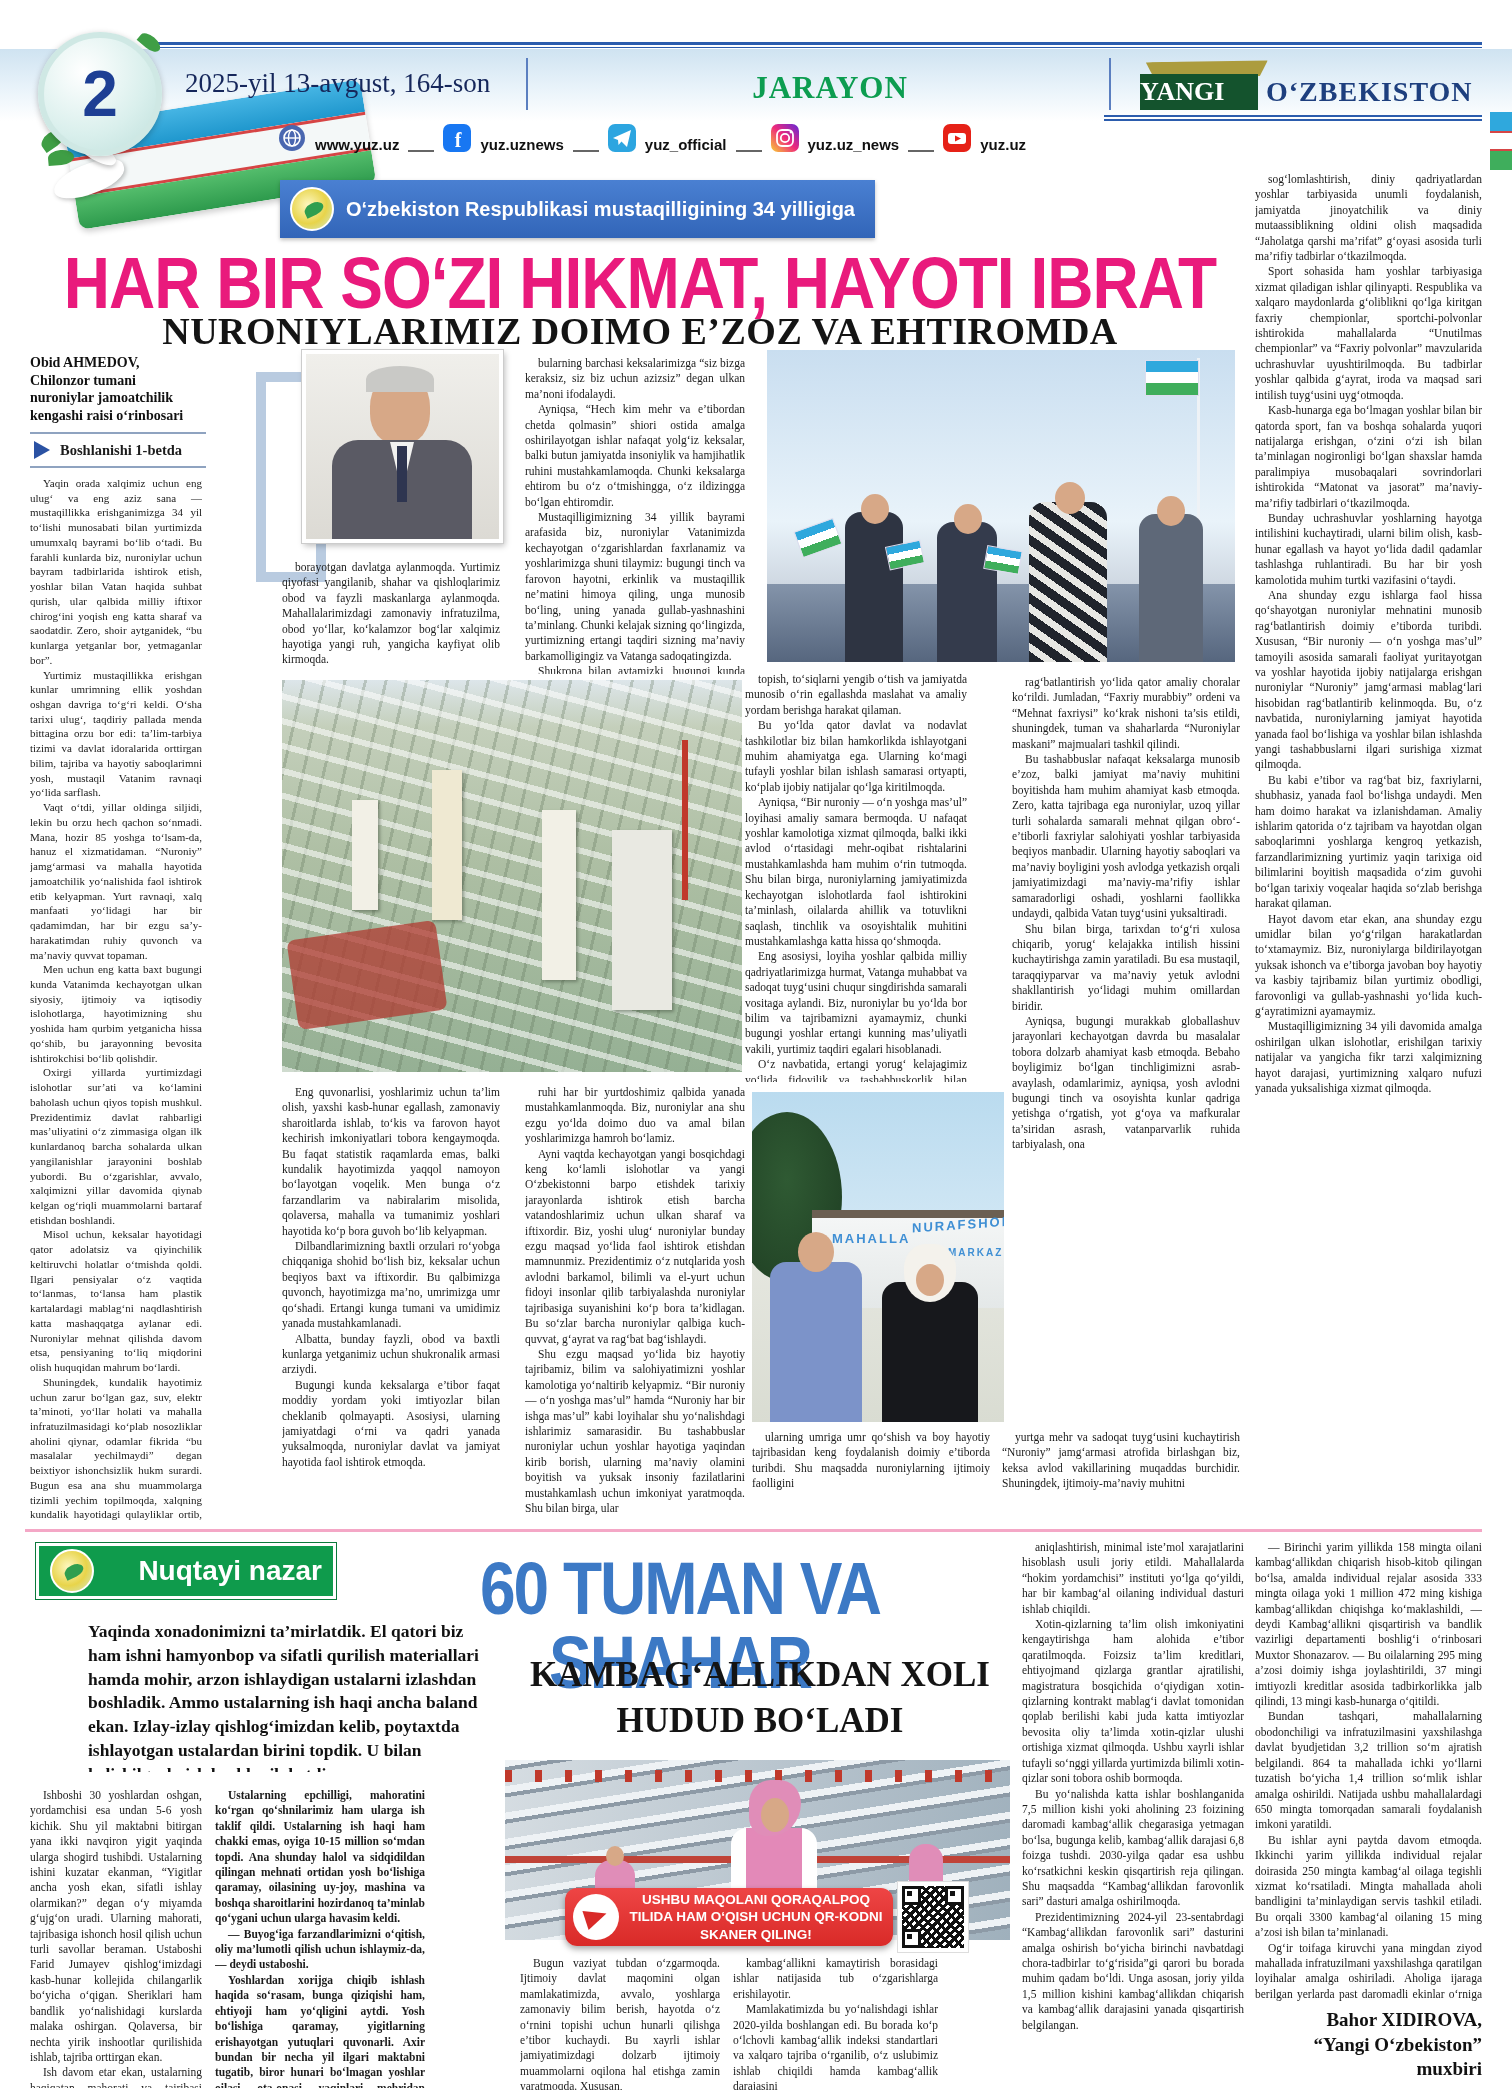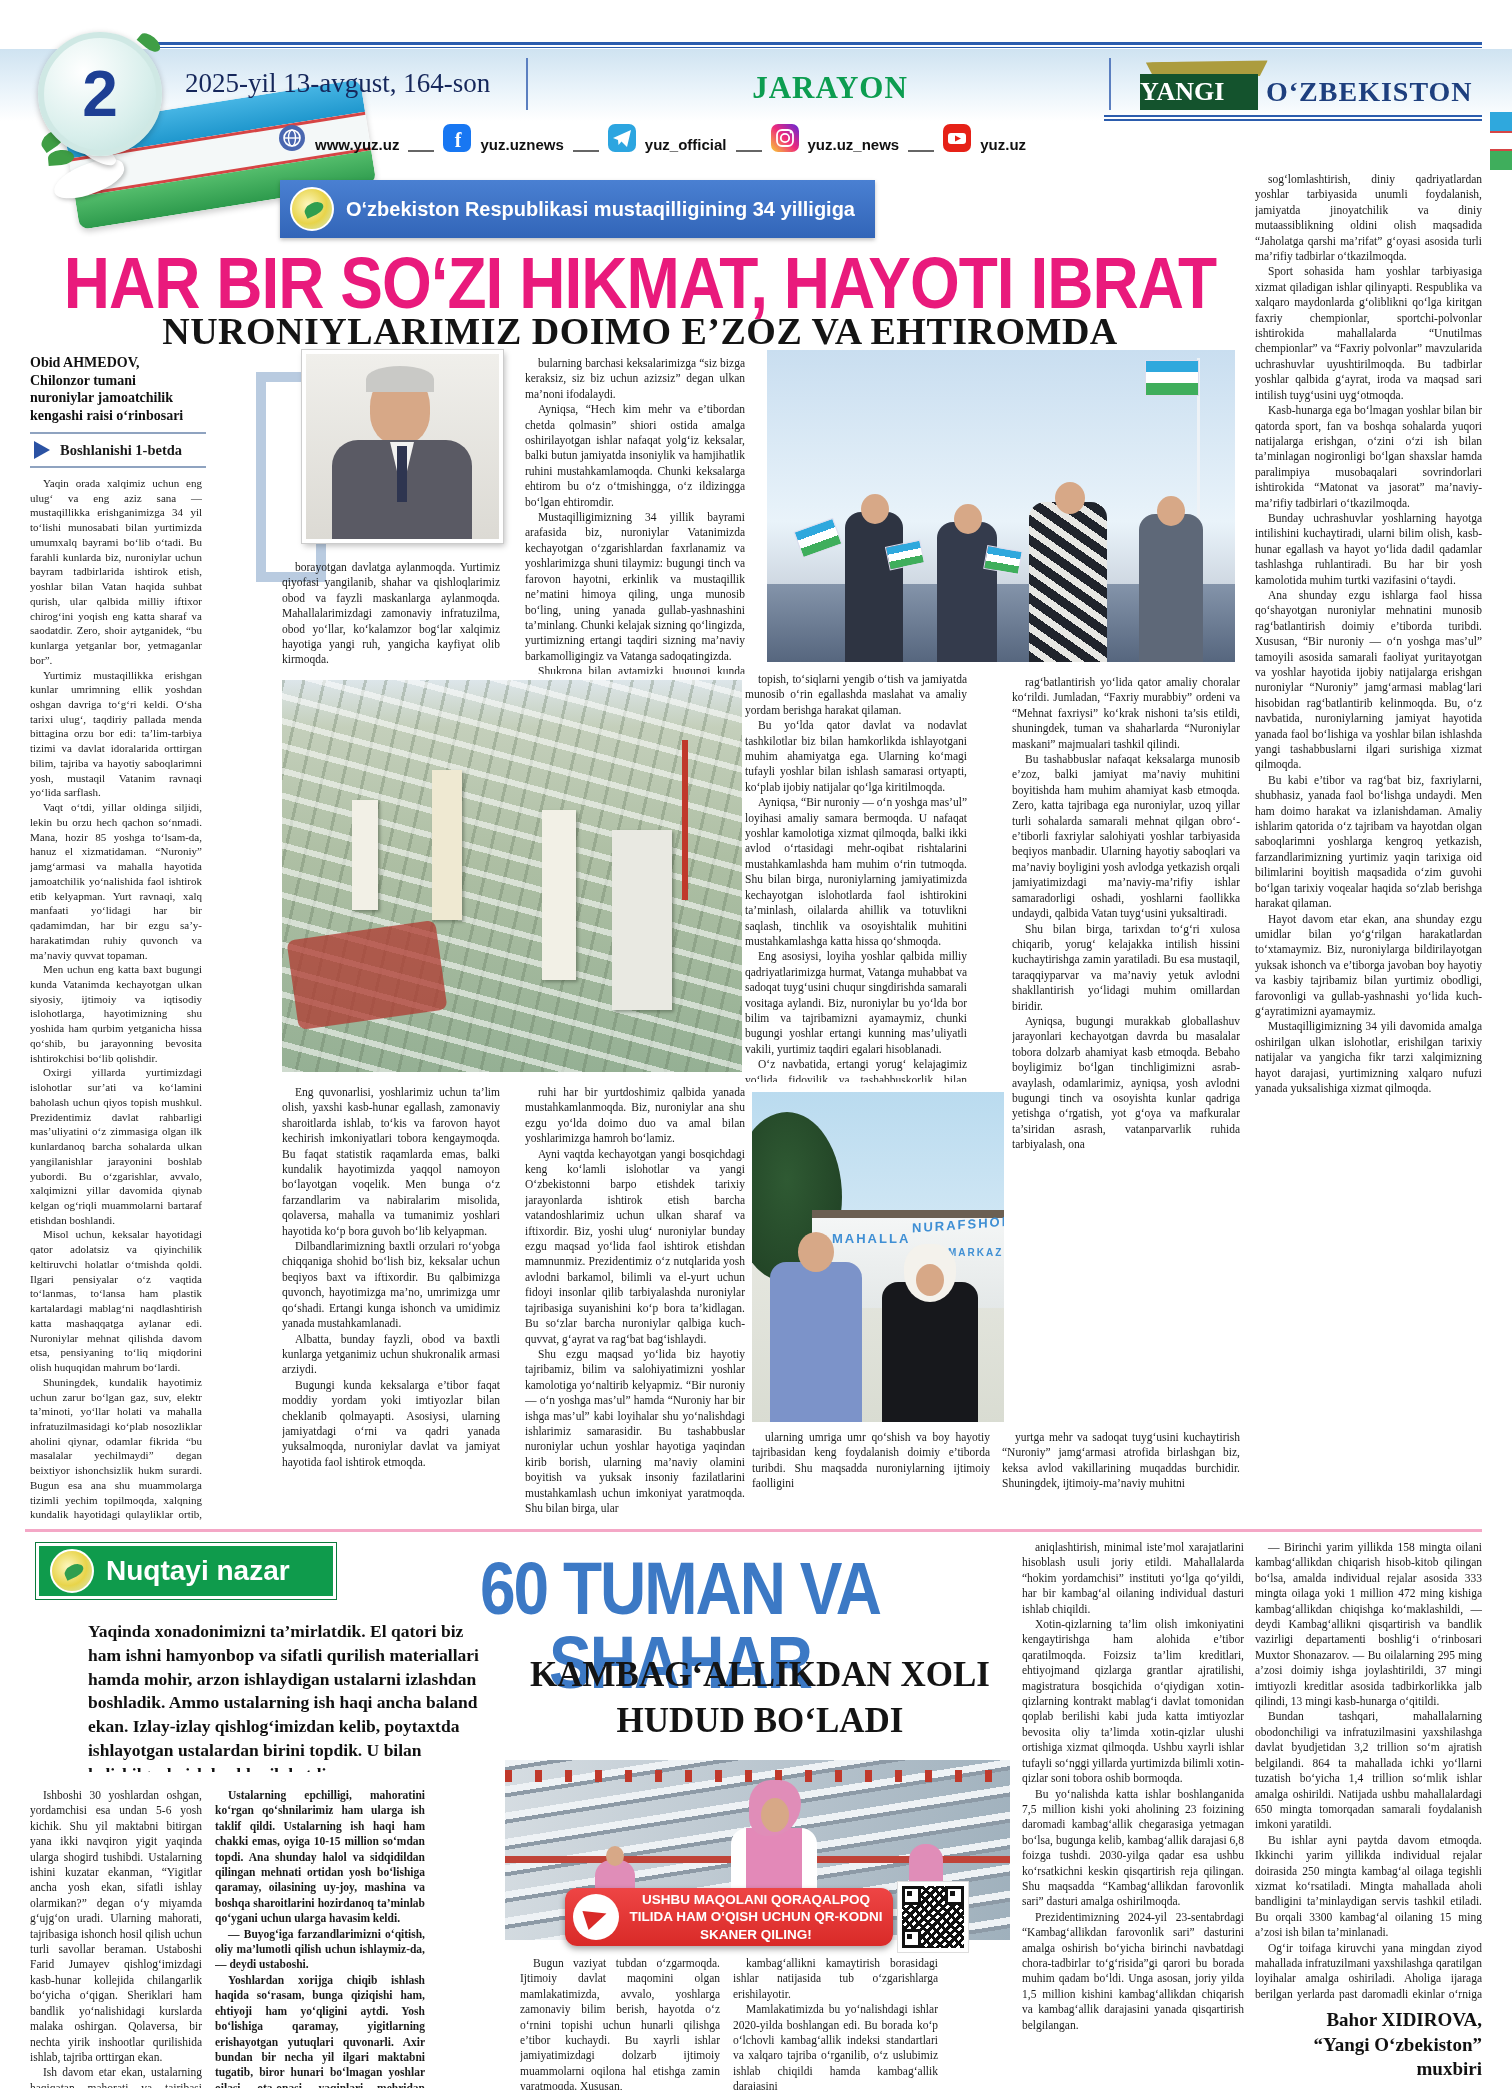--- a/index.html
+++ b/index.html
@@ -224,21 +224,21 @@
     <div class="city-tex"></div>
     <div class="bld" style="left:70px;top:120px;width:26px;height:110px;"></div>
     <div class="bld" style="left:150px;top:90px;width:30px;height:150px;background:#efe9d2;"></div>
     <div class="bld" style="left:260px;top:130px;width:34px;height:170px;"></div>
     <div class="bld" style="left:330px;top:150px;width:60px;height:180px;background:#e9e9e2;"></div>
     <div class="abs" style="left:10px;top:250px;width:150px;height:90px;background:#b03a30;opacity:.75;border-radius:8px;transform:rotate(-8deg);"></div>
     <div class="abs" style="left:400px;top:60px;width:6px;height:160px;background:#c0392b;"></div>
   </div>
   <div class="abs col" style="left:282px;top:1085px;width:218px;height:438px;">
       <p>Eng quvonarlisi, yoshlarimiz uchun ta’lim olish, yaxshi kasb-hunar egallash, zamonaviy sharoitlarda ishlab, to‘kis va farovon hayot kechirish imkoniyatlari tobora kengaymoqda. Bu faqat statistik raqamlarda emas, balki kundalik hayotimizda yaqqol namoyon bo‘layotgan voqelik. Men bunga o‘z farzandlarim va nabiralarim misolida, qolaversa, mahalla va tumanimiz yoshlari hayotida ko‘p bora guvoh bo‘lib kelyapman.</p>
-      <p>Dilbandlarimizning baxtli orzulari ro‘yobga chiqqaniga shohid bo‘lish biz, keksalar uchun beqiyos baxt va iftixordir. Bu qalbimizga quvonch, hayotimizga ma’no, umrimizga umr qo‘shadi. Ertangi kunga ishonch va umidimiz yanada mustahkamlanadi.</p>
+      <p>Dilbandlarimizning baxtli orzulari ro‘yobga chiqqaniga shohid bo‘lish biz, keksalar uchun beqiyos baxt va iftixordir. Bu qalbimizga quvonch, hayotimizga ma’no, umrimizga umr qo‘shadi. Ertangi kunga tumani va umidimiz yanada mustahkamlanadi.</p>
       <p>Albatta, bunday fayzli, obod va baxtli kunlarga yetganimiz uchun shukronalik armasi arziydi.</p>
       <p>Bugungi kunda keksalarga e’tibor faqat moddiy yordam yoki imtiyozlar bilan cheklanib qolmayapti. Asosiysi, ularning jamiyatdagi o‘rni va qadri yanada yuksalmoqda, nuroniylar davlat va jamiyat hayotida faol ishtirok etmoqda.</p>
     </div>
 
   <div class="abs col" style="left:525px;top:356px;width:220px;height:318px;">
       <p>bularning barchasi keksalarimizga “siz bizga keraksiz, siz biz uchun azizsiz” degan ulkan ma’noni ifodalaydi.</p>
       <p>Ayniqsa, “Hech kim mehr va e’tibordan chetda qolmasin” shiori ostida amalga oshirilayotgan ishlar nafaqat yolg‘iz keksalar, balki butun jamiyatda insoniylik va hamjihatlik ruhini mustahkamlamoqda. Chunki keksalarga ehtirom bu o‘z o‘tmishingga, o‘z ildizingga bo‘lgan ehtiromdir.</p>
       <p>Mustaqilligimizning 34 yillik bayrami arafasida biz, nuroniylar Vatanimizda kechayotgan o‘zgarishlardan faxrlanamiz va yoshlarimizga shuni tilaymiz: bugungi tinch va farovon hayotni, erkinlik va mustaqillik ne’matini himoya qiling, unga munosib bo‘ling, uning yanada gullab-yashnashini ta’minlang. Chunki kelajak sizning qo‘lingizda, yurtimizning ertangi taqdiri sizning ma’naviy barkamolligingiz va Vatanga sadoqatingizda.</p>
       <p>Shukrona bilan aytamizki, bugungi kunda Vatan tuyg‘usi, millat iftixori va birdamlik</p>
     </div>
@@ -304,21 +304,21 @@
       <p>Kasb-hunarga ega bo‘lmagan yoshlar bilan bir qatorda sport, fan va boshqa sohalarda yuqori natijalarga erishgan, o‘zini o‘zi ish bilan ta’minlagan nogironligi bo‘lgan shaxslar hamda paralimpiya musobaqalari sovrindorlari ishtirokida “Matonat va jasorat” ma’naviy-ma’rifiy tadbirlari o‘tkazilmoqda.</p>
       <p>Bunday uchrashuvlar yoshlarning hayotga intilishini kuchaytiradi, ularni bilim olish, kasb-hunar egallash va hayot yo‘lida dadil qadamlar tashlashga ruhlantiradi. Bu har bir yosh kamolotida muhim turtki vazifasini o‘taydi.</p>
       <p>Ana shunday ezgu ishlarga faol hissa qo‘shayotgan nuroniylar mehnatini munosib rag‘batlantirish doimiy e’tiborda turibdi. Xususan, “Bir nuroniy — o‘n yoshga mas’ul” tamoyili asosida samarali faoliyat yuritayotgan va yoshlar hayotida ijobiy natijalarga erishgan nuroniylar “Nuroniy” jamg‘armasi mablag‘lari hisobidan rag‘batlantirib kelinmoqda. Bu, o‘z navbatida, nuroniylarning jamiyat hayotida yanada faol bo‘lishiga va yoshlar bilan ishlashda yangi tashabbuslarni ilgari surishiga xizmat qilmoqda.</p>
       <p>Bu kabi e’tibor va rag‘bat biz, faxriylarni, shubhasiz, yanada faol bo‘lishga undaydi. Men ham doimo harakat va izlanishdaman. Amaliy ishlarim qatorida o‘z tajribam va hayotdan olgan saboqlarimni yoshlarga kengroq yetkazish, farzandlarimizning yurtimiz yaqin tarixiga oid bilimlarini boyitish maqsadida o‘zim guvohi bo‘lgan tarixiy voqealar haqida so‘zlab berishga harakat qilaman.</p>
       <p>Hayot davom etar ekan, ana shunday ezgu umidlar bilan yo‘g‘rilgan harakatlardan to‘xtamaymiz. Biz, nuroniylarga bildirilayotgan yuksak ishonch va e’tiborga javoban boy hayotiy va kasbiy tajribamiz bilan yurtimiz obodligi, farovonligi va gullab-yashnashi yo‘lida kuch-g‘ayratimizni ayamaymiz.</p>
       <p>Mustaqilligimizning 34 yili davomida amalga oshirilgan ulkan islohotlar, erishilgan tarixiy natijalar va yangicha fikr tarzi xalqimizning hayot darajasi, yurtimizning xalqaro nufuzi yanada yuksalishiga xizmat qilmoqda.</p>
     </div>
 
   <div class="abs pinkline" style="left:25px;top:1529px;width:1457px;height:3px;"></div>
 
-  <div class="abs badge" style="left:35px;top:1542px;width:272px;height:56px;">
+  <div class="abs badge" style="left:35px;top:1542px;width:272px;height:56px;justify-content:space-between;">
     <div class="leafcirc">
         <i></i>
       </div>
     <span class="badge-label">Nuqtayi nazar</span>
   </div>
   <div class="abs headline2" style="left:345px;top:1552px;width:670px;">60 TUMAN VA SHAHAR</div>
   <div class="abs lead" style="left:88px;top:1620px;width:405px;height:152px;overflow:hidden;">Yaqinda xonadonimizni ta’mirlatdik. El qatori biz ham ishni hamyonbop va sifatli qurilish materiallari hamda mohir, arzon ishlaydigan ustalarni izlashdan boshladik. Ammo ustalarning ish haqi ancha baland ekan. Izlay-izlay qishlog‘imizdan kelib, poytaxtda ishlayotgan ustalardan birini topdik. U bilan kelishilgach, ish boshlanib ketdi.</div>
   <div class="abs subhead2" style="left:510px;top:1652px;width:500px;">
     <div>KAMBAG‘ALLIKDAN XOLI</div>
     <div>HUDUD BO‘LADI</div>

